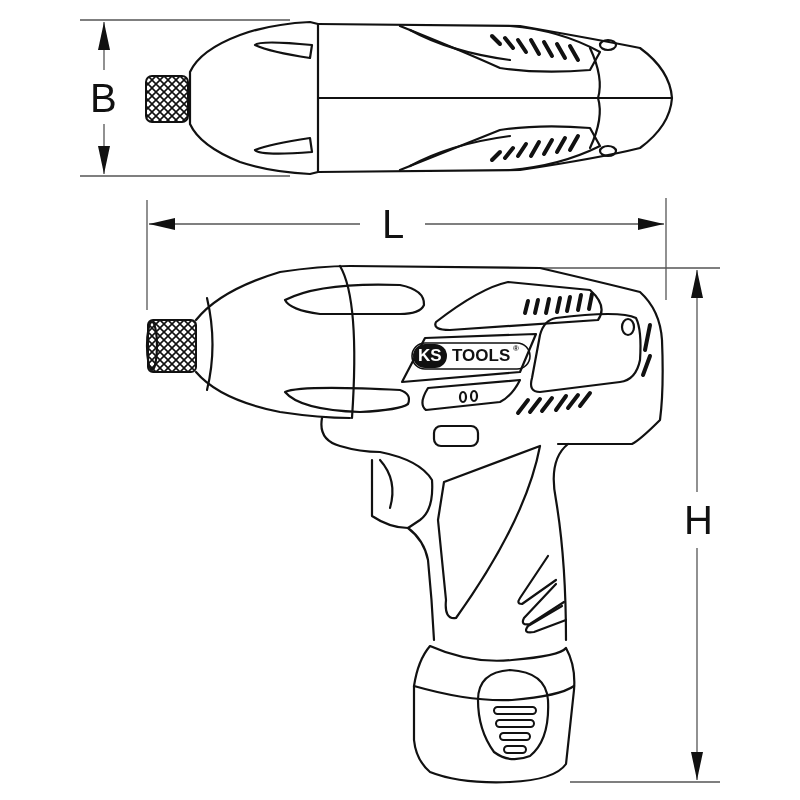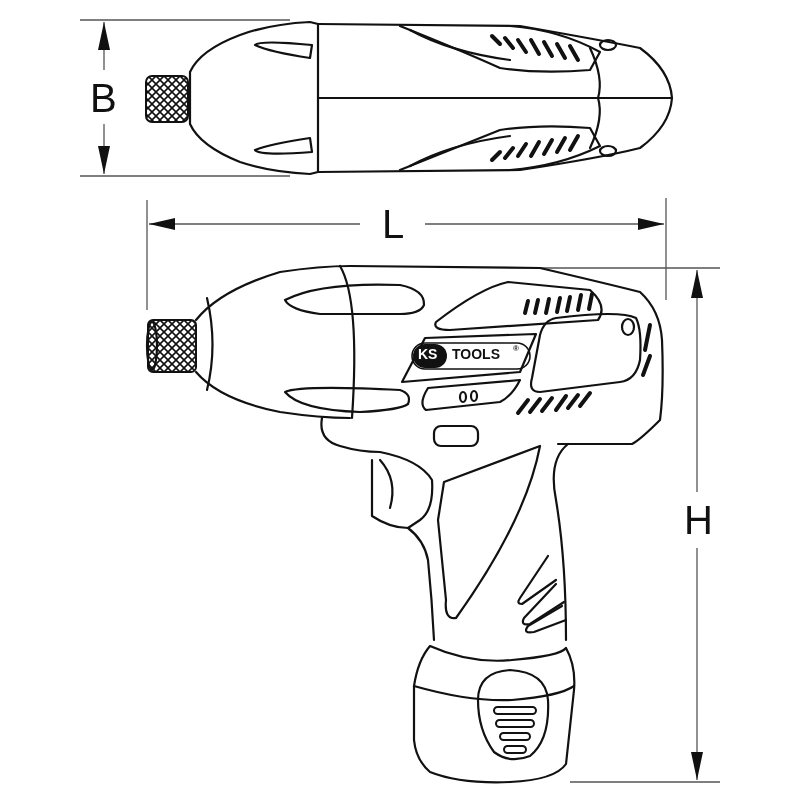--- a/index.html
+++ b/index.html
@@ -2,21 +2,21 @@
 <html><head>
 <meta charset="utf-8">
 <style>
   html,body{margin:0;padding:0;background:#fff;}
   body{width:800px;height:800px;position:relative;overflow:hidden;font-family:"Liberation Sans",sans-serif;}
   svg{position:absolute;left:0;top:0;}
   .ln{fill:none;stroke:#111;stroke-width:2.2;stroke-linecap:round;stroke-linejoin:round;}
   .dim{fill:none;stroke:#555;stroke-width:1.3;}
   .arrow{fill:#111;}
   .lbl{position:absolute;font-size:40px;color:#111;line-height:1;background:#fff;padding:0 4px;}
-  .logo{position:absolute;font-weight:bold;font-size:14px;color:#111;}
+  .logo{position:absolute;font-weight:bold;font-size:17px;color:#111;}
 </style>
 </head>
 <body>
 
 <svg width="800" height="800" viewBox="0 0 800 800">
   <defs>
     <pattern id="knurl" width="8" height="8" patternUnits="userSpaceOnUse">
       <path d="M0 0 L8 8 M8 0 L0 8" stroke="#111" stroke-width="1.6"></path>
     </pattern>
   </defs>

